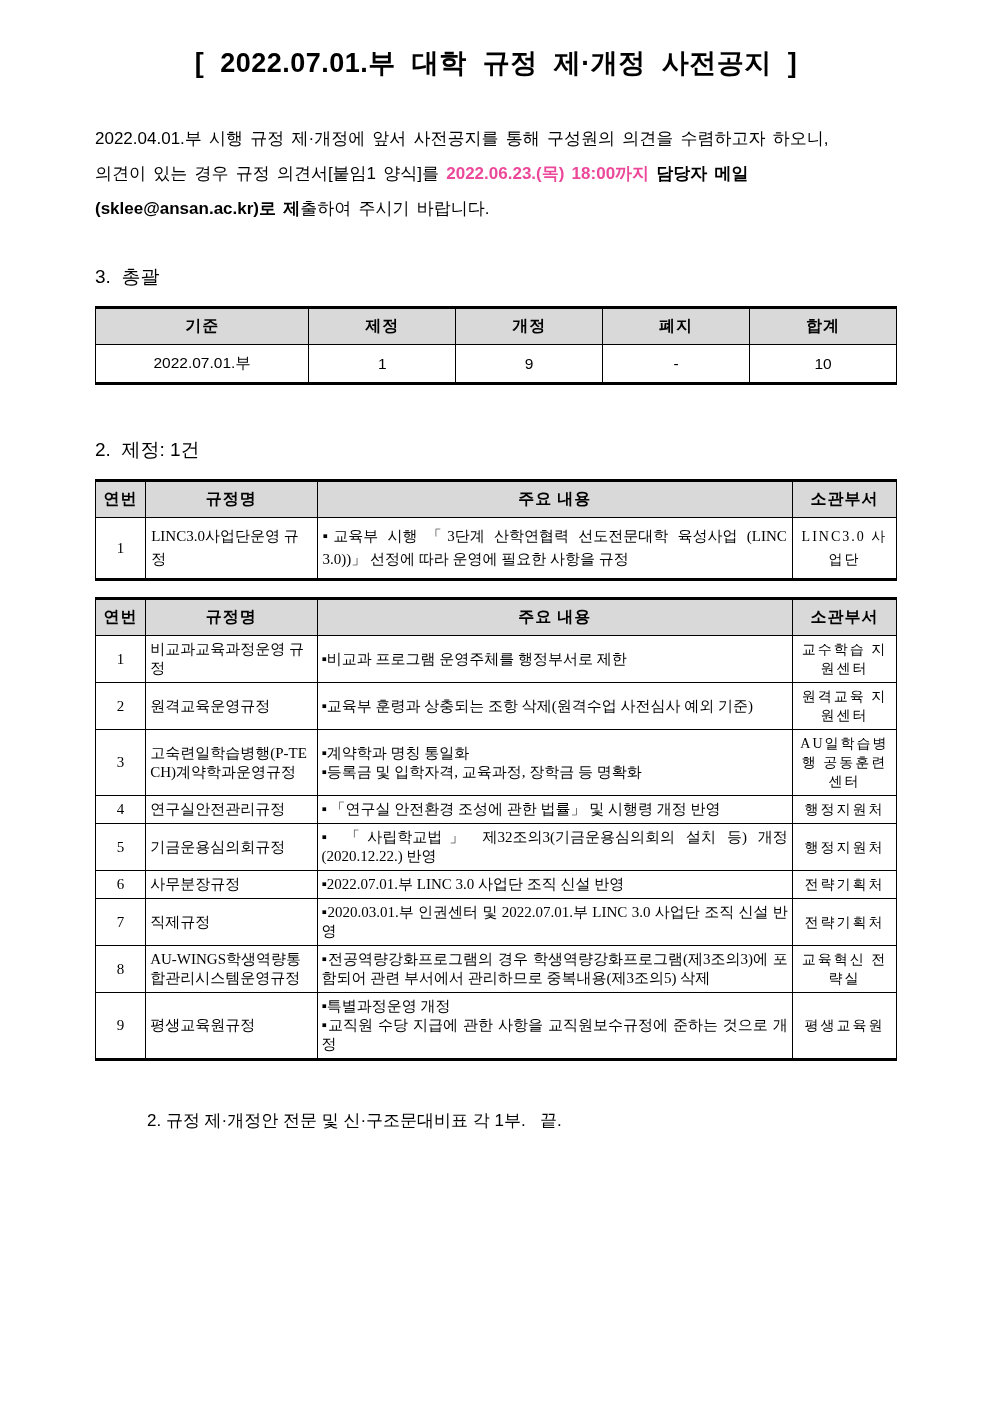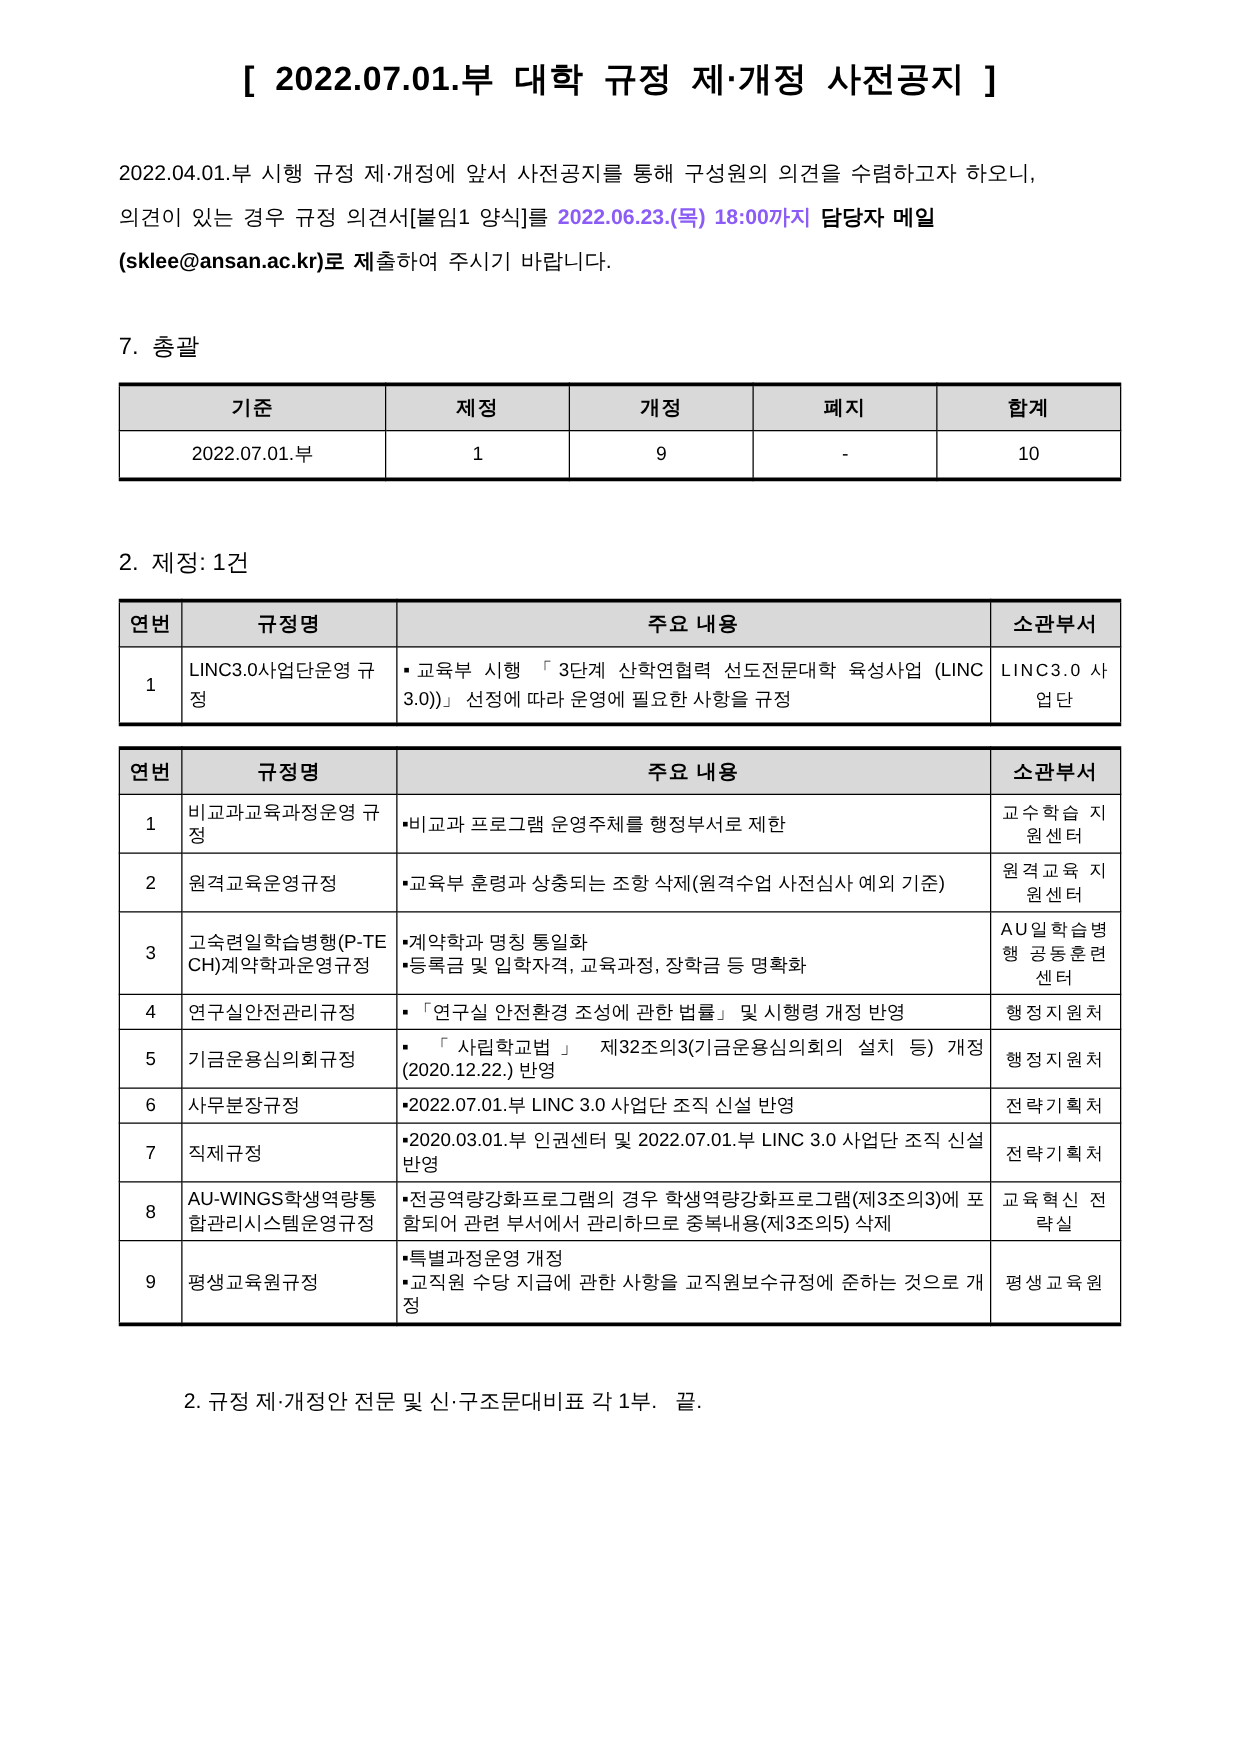--- a/index.html
+++ b/index.html
@@ -30,21 +30,21 @@
   table.tbl th, table.tbl td { border:1px solid #000; }
   table.tbl thead th {
     background:#d9d9d9; font-weight:bold; font-size:16px;
     padding:7px 2px; text-align:center; letter-spacing:1px;
   }
   
   table.t-sum td { font-size:15.5px; text-align:center; padding:8px 2px; }
   table.t-sum th:nth-child(1), table.t-sum td:nth-child(1) { width:26%; }
 
   
-  table.t-reg { font-size:15px; }
+  table.t-reg { font-size:15px;font-family:Liberation Serif, serif; }
   table.t-reg th:nth-child(1) { width:5.8%; }
   table.t-reg th:nth-child(2) { width:21.3%; }
   table.t-reg th:nth-child(3) { width:60.2%; }
   table.t-reg th:nth-child(4) { width:12.7%; }
   table.t-reg td { padding:4px 4px; line-height:19px; vertical-align:middle; }
   table.t-enact td { padding:7px 5px; line-height:23px; }
   td.cell-no { text-align:center; }
   td.cell-name { text-align:left; word-break:break-all; }
   td.cell-content { text-align:justify; }
   td.cell-dept { text-align:center; letter-spacing:2px; font-size:14px; padding:4px 1px; word-break:break-all; }
@@ -63,25 +63,25 @@
 </style>
 </head>
 <body>
 
 <div class="page">
 
   <h1 class="title">[ 2022.07.01.부 대학 규정 제·개정 사전공지 ]</h1>
 
   <p class="intro">
     <span>2022.04.01.부 시행 규정 제·개정에 앞서 사전공지를 통해 구성원의 의견을 수렴하고자 하오니,</span><br>
-    <span>의견이 있는 경우 규정 의견서[붙임1 양식]를 </span><span class="bold" style="color: #8b5cf6;">2022.06.23.(목) 18:00까지</span><span class="bold"> 담당자 메일</span><br>
+    <span>의견이 있는 경우 규정 의견서[붙임1 양식]를 </span><span class="bold" style="color: #ec4899;">2022.06.23.(목) 18:00까지</span><span class="bold"> 담당자 메일</span><br>
     <span class="bold">(sklee@ansan.ac.kr)로 제</span><span>출하여 주시기 바랍니다.</span>
   </p>
 
-  <h2 class="sec-heading mt-sec1">7.  총괄</h2>
+  <h2 class="sec-heading mt-sec1">3.  총괄</h2>
   <table class="tbl t-sum">
       <thead>
         <tr>
           <th>기준</th>
           <th>제정</th>
           <th>개정</th>
           <th>폐지</th>
           <th>합계</th>
         </tr>
       </thead>

